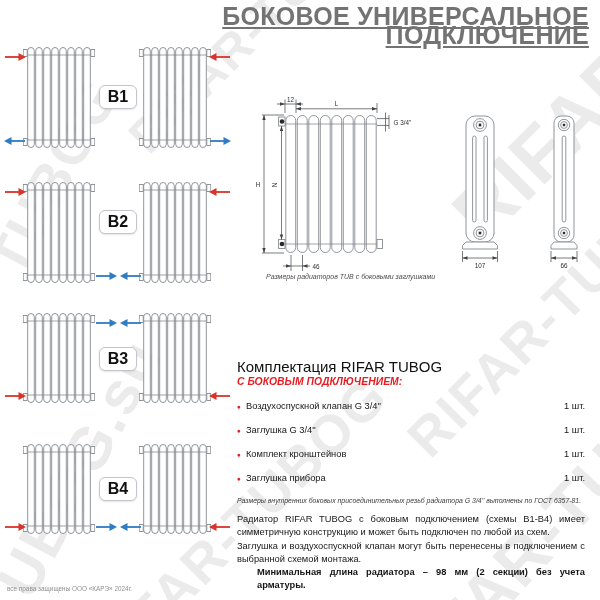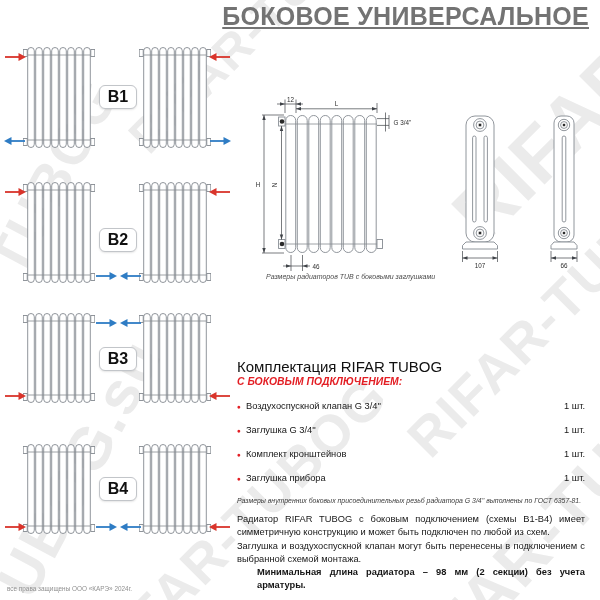--- a/index.html
+++ b/index.html
@@ -44,20 +44,21 @@
       <span class="wm" style="left: 435px; top: 195px; font-size: 76px; transform: rotate(-45deg);">RIFAR</span>
       <span class="wm" style="left: 395px; top: 425px; font-size: 54px; transform: rotate(-45deg);">RIFAR-TUBOG.su</span>
       <span class="wm" style="left: -35px; top: 610px; font-size: 60px; transform: rotate(-62deg);">TUBOG.su</span>
       <span class="wm" style="left: 75px; top: 645px; font-size: 54px; transform: rotate(-45deg);">RIFAR-TUBOG</span>
       <span class="wm" style="left: 370px; top: 665px; font-size: 66px; transform: rotate(-47deg);">RIFAR-TUBOG.su</span>
     </div>
 
   <div id="content">
     <div class="title">
       <div>БОКОВОЕ УНИВЕРСАЛЬНОЕ</div>
+      <div>ПОДКЛЮЧЕНИЕ</div>
     </div>
 
     <div id="schemes">
         <div class="scheme">
           <div class="rad" style="left: 23px; top: 45px;"><svg width="72" height="105" viewBox="-4 0 72 105">
               <rect x="0.7" y="2.5" width="6.6" height="100" rx="3.3" fill="#fff" stroke="#858a91" stroke-width="0.9"></rect>
               <rect x="8.7" y="2.5" width="6.6" height="100" rx="3.3" fill="#fff" stroke="#858a91" stroke-width="0.9"></rect>
               <rect x="16.7" y="2.5" width="6.6" height="100" rx="3.3" fill="#fff" stroke="#858a91" stroke-width="0.9"></rect>
               <rect x="24.7" y="2.5" width="6.6" height="100" rx="3.3" fill="#fff" stroke="#858a91" stroke-width="0.9"></rect>
               <rect x="32.7" y="2.5" width="6.6" height="100" rx="3.3" fill="#fff" stroke="#858a91" stroke-width="0.9"></rect>
@@ -147,21 +148,21 @@
               <rect x="63.8" y="93.5" width="4" height="7" fill="#fff" stroke="#858a91" stroke-width="0.9"></rect>
             </svg></div>
           <div class="arrow" style="left: 209px; top: 183px;"><svg width="22" height="10" viewBox="0 0 22 10">
               <line x1="21" y1="5" x2="7" y2="5" stroke="#d9342b" stroke-width="1.8"></line>
               <polygon points="7.5,1 0,5 7.5,9" fill="#d9342b"></polygon>
             </svg></div>
           <div class="arrow" style="left: 120px; top: 267px;"><svg width="22" height="10" viewBox="0 0 22 10">
               <line x1="21" y1="5" x2="7" y2="5" stroke="#2e7cc4" stroke-width="1.8"></line>
               <polygon points="7.5,1 0,5 7.5,9" fill="#2e7cc4"></polygon>
             </svg></div>
-          <div class="scheme-label" style="left: 99px; top: 228px;">B2</div>
+          <div class="scheme-label" style="left: 99px; top: 210px;">B2</div>
         </div>
         <div class="scheme">
           <div class="rad" style="left: 23px; top: 311px;"><svg width="72" height="94" viewBox="-4 0 72 94">
               <rect x="0.7" y="2.5" width="6.6" height="89" rx="3.3" fill="#fff" stroke="#858a91" stroke-width="0.9"></rect>
               <rect x="8.7" y="2.5" width="6.6" height="89" rx="3.3" fill="#fff" stroke="#858a91" stroke-width="0.9"></rect>
               <rect x="16.7" y="2.5" width="6.6" height="89" rx="3.3" fill="#fff" stroke="#858a91" stroke-width="0.9"></rect>
               <rect x="24.7" y="2.5" width="6.6" height="89" rx="3.3" fill="#fff" stroke="#858a91" stroke-width="0.9"></rect>
               <rect x="32.7" y="2.5" width="6.6" height="89" rx="3.3" fill="#fff" stroke="#858a91" stroke-width="0.9"></rect>
               <rect x="40.7" y="2.5" width="6.6" height="89" rx="3.3" fill="#fff" stroke="#858a91" stroke-width="0.9"></rect>
               <rect x="48.7" y="2.5" width="6.6" height="89" rx="3.3" fill="#fff" stroke="#858a91" stroke-width="0.9"></rect>

